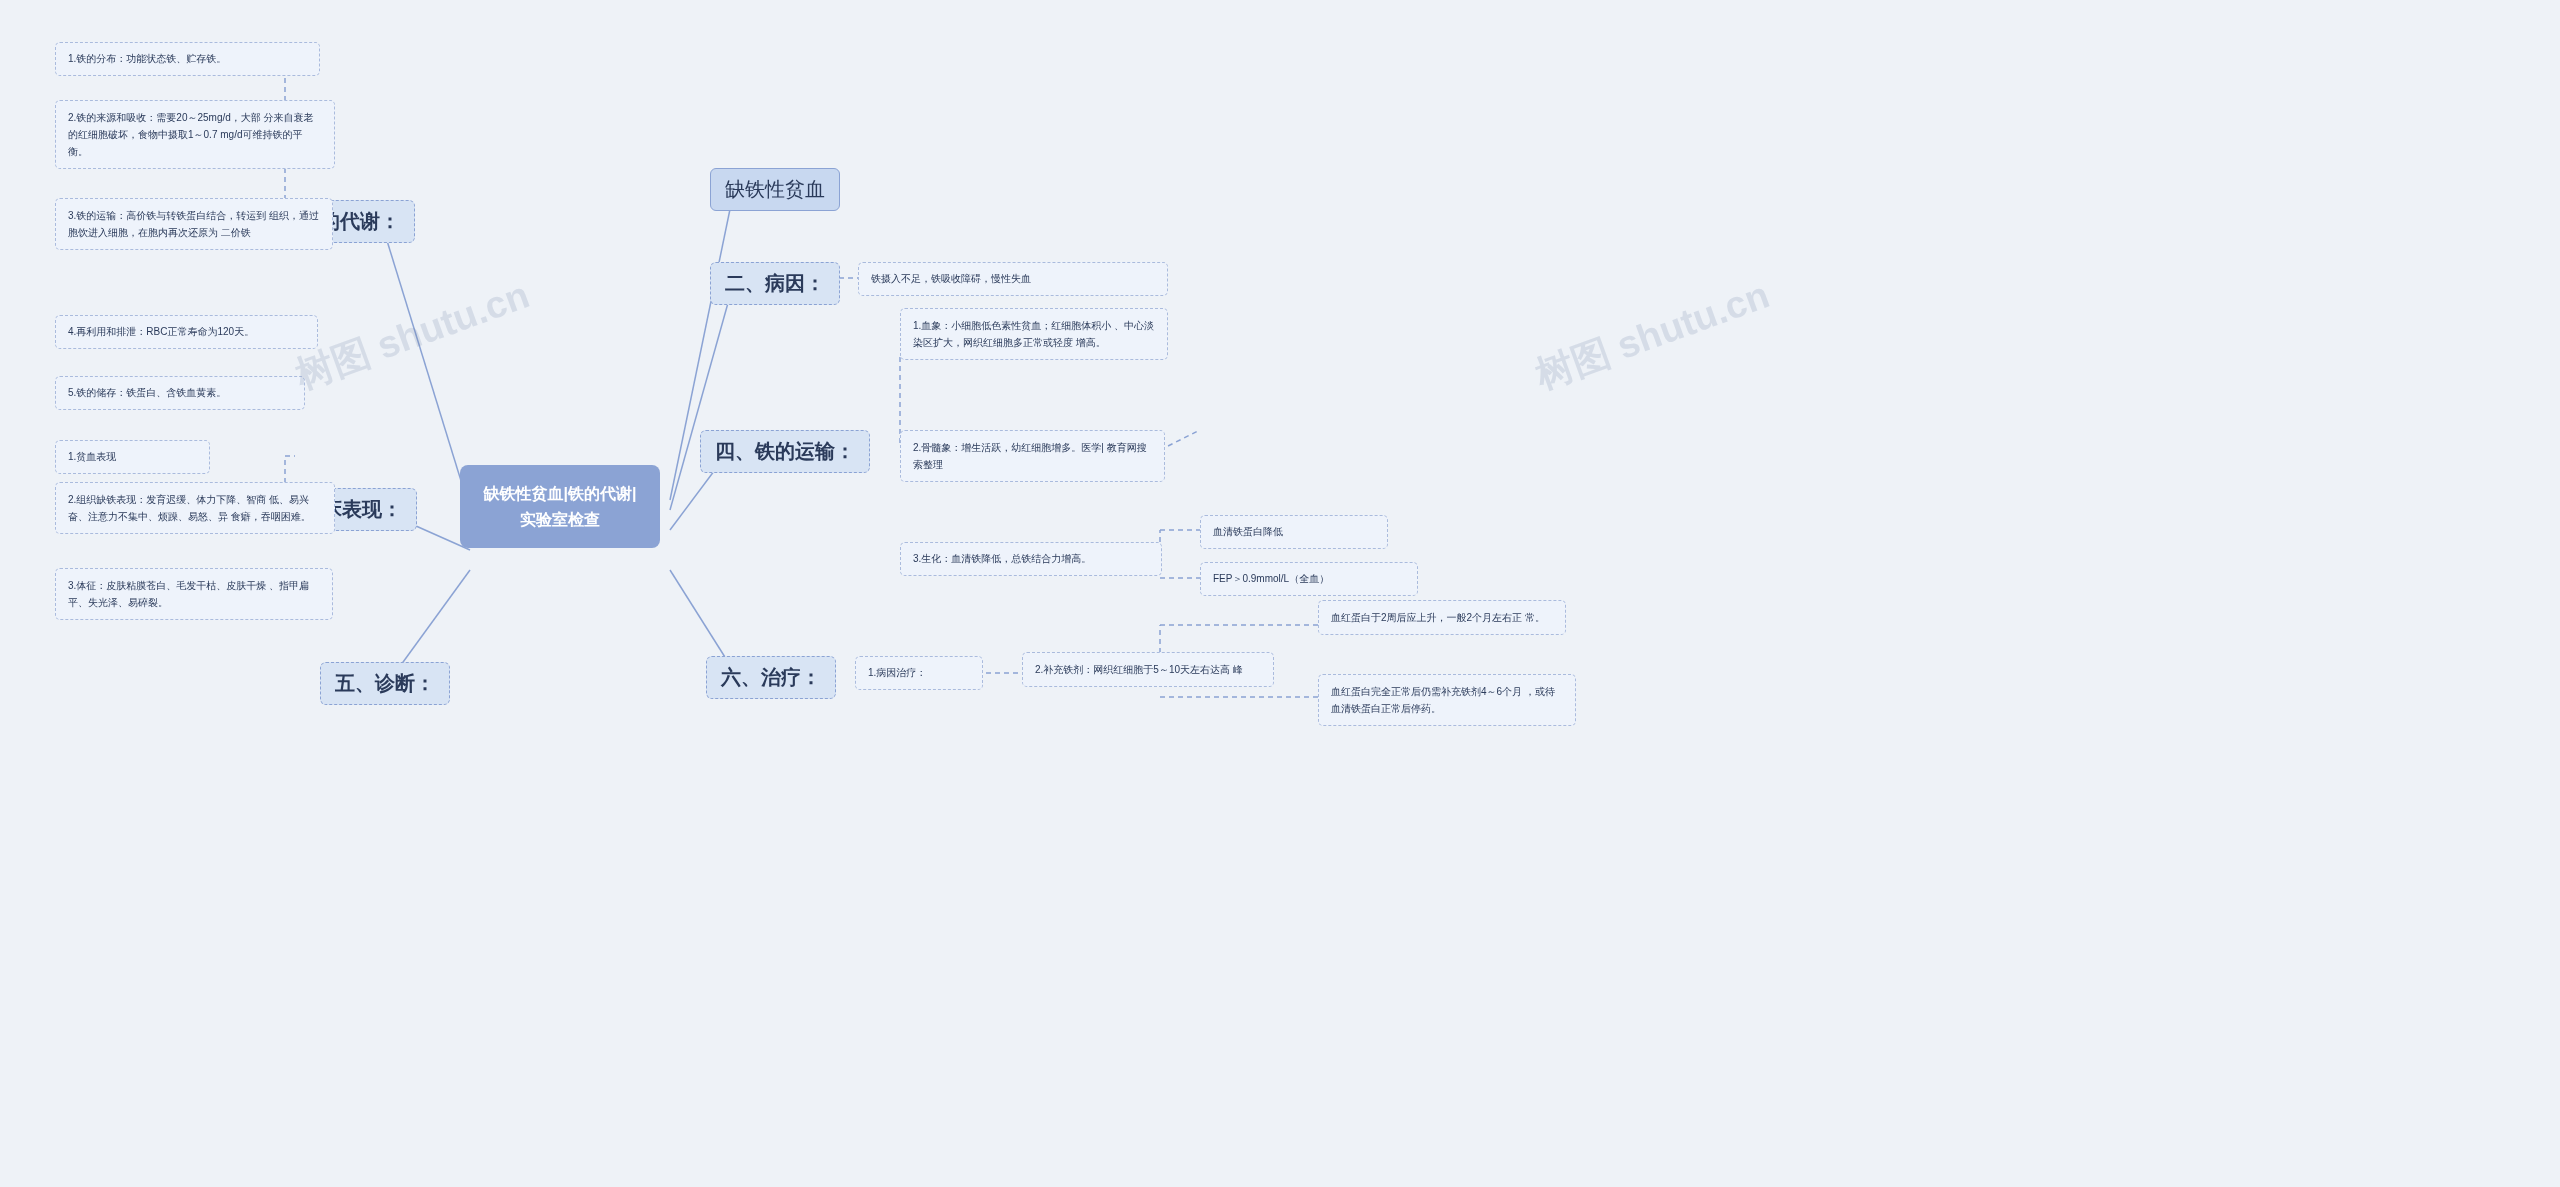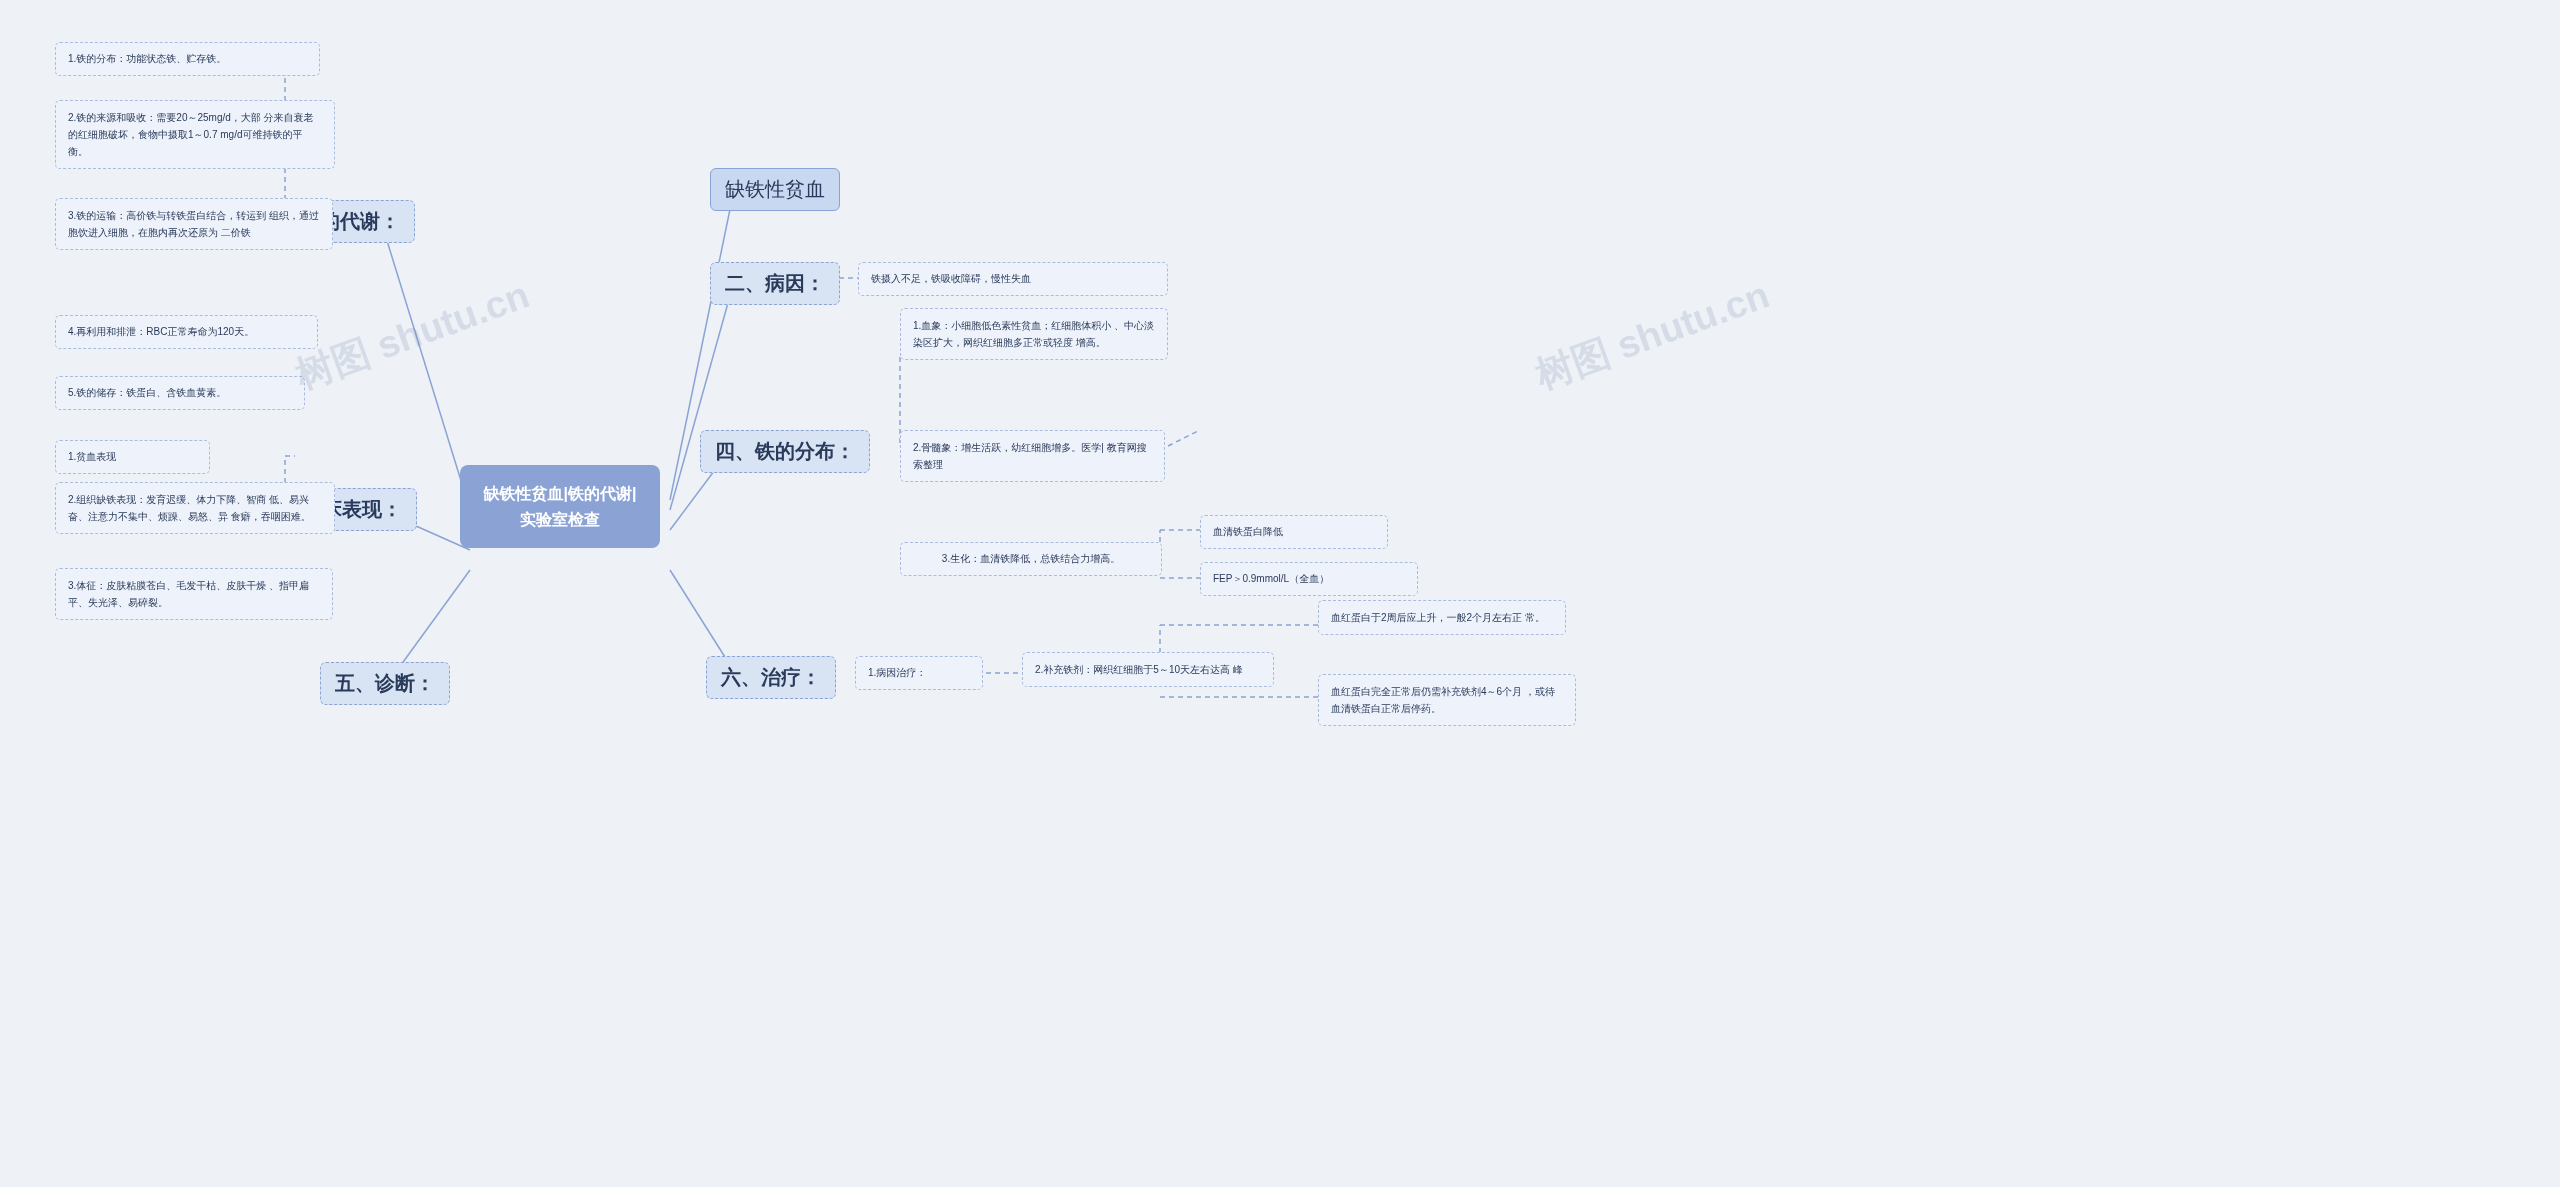--- a/index.html
+++ b/index.html
@@ -179,31 +179,31 @@
 、指甲扁平、失光泽、易碎裂。</div>
 
   <div class="branch-node main" style="top:662px;left:320px;">五、诊断：</div>
 
   <div class="branch-node" style="top:168px;left:710px;">缺铁性贫血</div>
 
   <div class="branch-node main" style="top:262px;left:710px;">二、病因：</div>
 
   <div class="leaf-node" style="top:262px;left:858px;width:310px;">铁摄入不足，铁吸收障碍，慢性失血</div>
 
-  <div class="branch-node main" style="top:430px;left:700px;">四、铁的分布：</div>
+  <div class="branch-node main" style="top:430px;left:700px;">四、铁的运输：</div>
 
   <div class="leaf-node" style="top:308px;left:900px;width:268px;line-height:1.7;">1.血象：小细胞低色素性贫血；红细胞体积小
 、中心淡染区扩大，网织红细胞多正常或轻度
 增高。</div>
 
   <div class="leaf-node" style="top:430px;left:900px;width:265px;line-height:1.7;">2.骨髓象：增生活跃，幼红细胞增多。医学|
 教育网搜索整理</div>
 
 
-  <div class="leaf-node" style="top:542px;left:900px;width:262px;text-align:center;">3.生化：血清铁降低，总铁结合力增高。</div>
+  <div class="leaf-node" style="top:542px;left:900px;width:262px;">3.生化：血清铁降低，总铁结合力增高。</div>
 
   <div class="leaf-node" style="top:515px;left:1200px;width:188px;">血清铁蛋白降低</div>
 
   <div class="leaf-node" style="top:562px;left:1200px;width:218px;">FEP＞0.9mmol/L（全血）</div>
 
   <div class="branch-node main" style="top:656px;left:706px;">六、治疗：</div>
 
   <div class="leaf-node" style="top:656px;left:855px;width:128px;">1.病因治疗：</div>
 
   <div class="leaf-node" style="top:652px;left:1022px;width:252px;line-height:1.7;">2.补充铁剂：网织红细胞于5～10天左右达高

